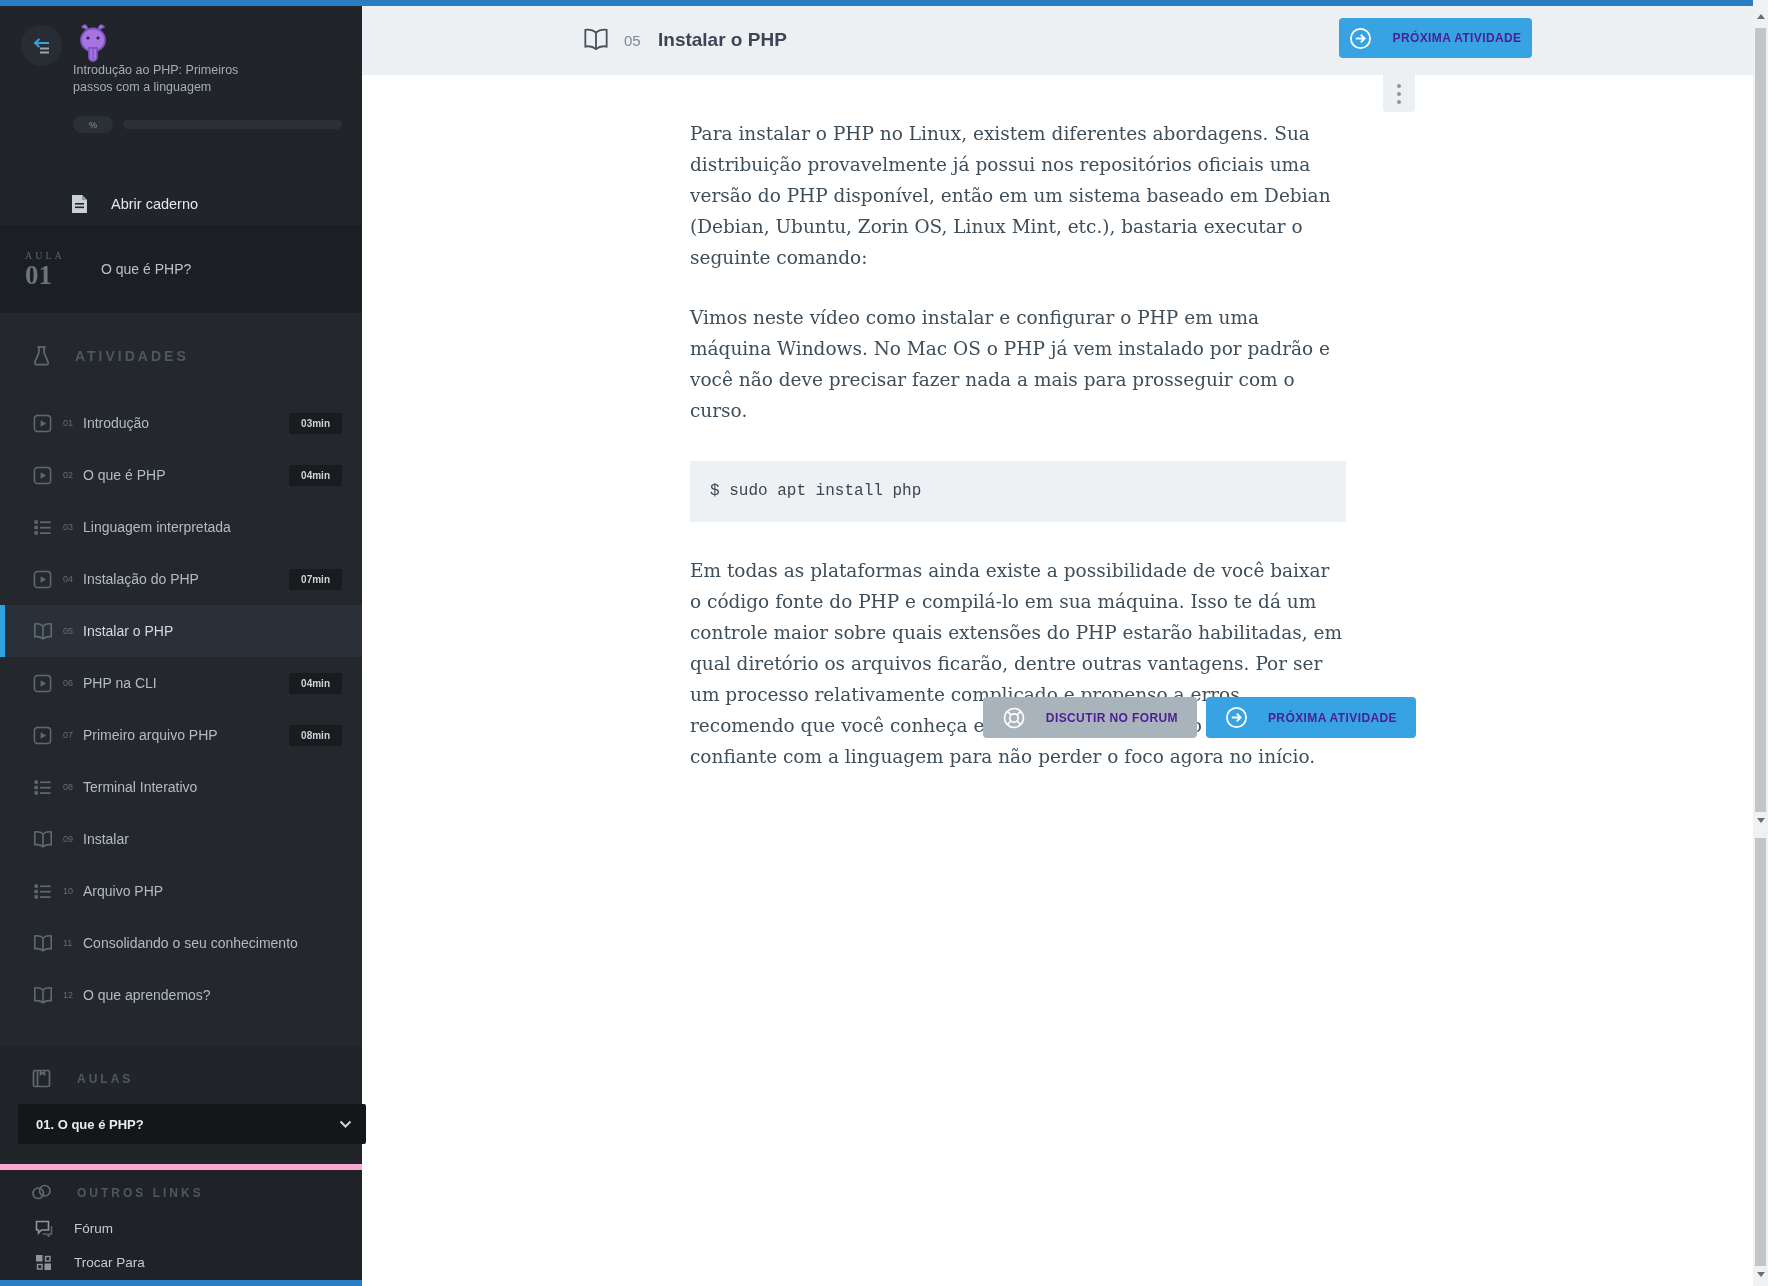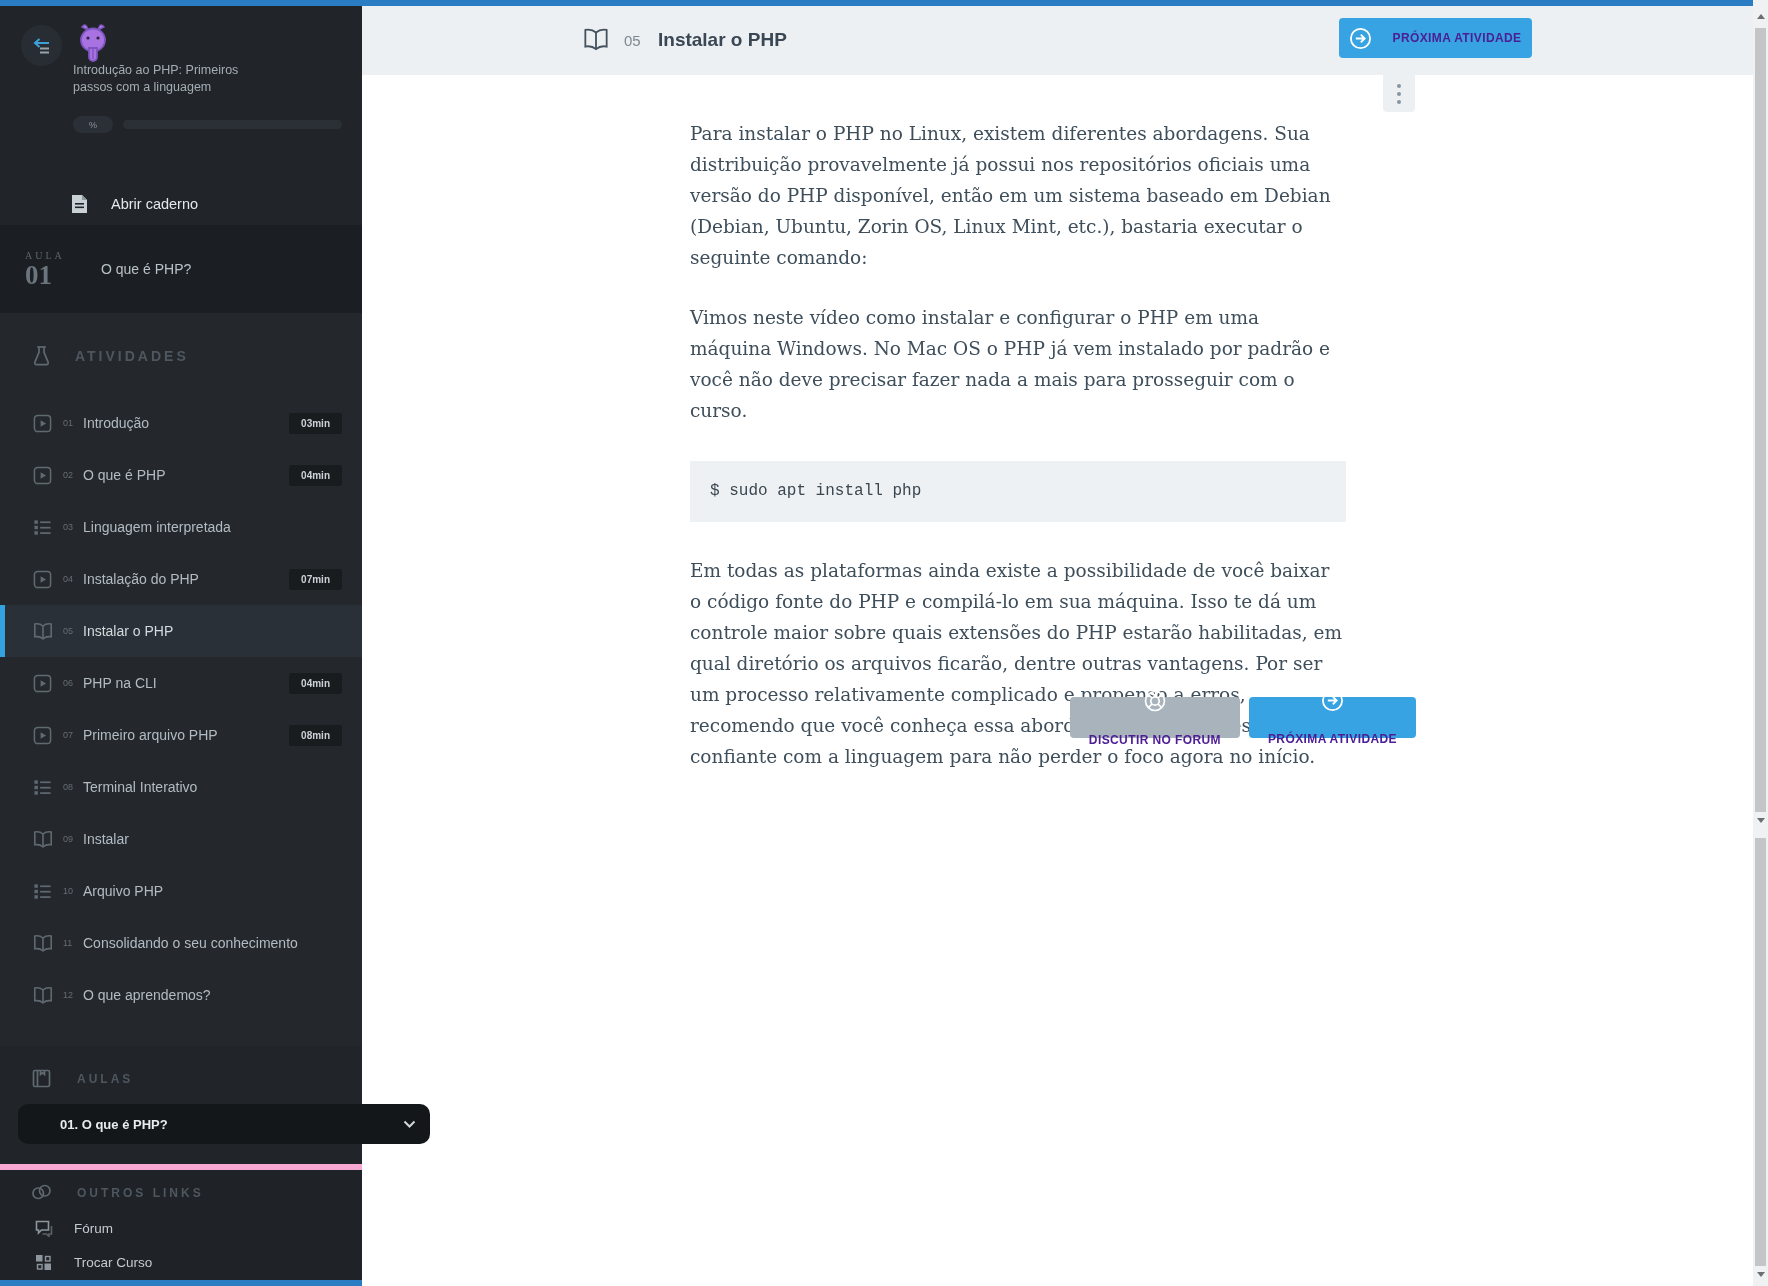--- a/index.html
+++ b/index.html
@@ -43,22 +43,22 @@
                        font-size:10px;font-weight:bold;padding:5px 12px;border-radius:2px;}
   .act-row .a-duration:empty{display:none;}
   .act-row.active{background:#2a3037;}
   .act-row.active::before{content:"";position:absolute;left:0;top:0;bottom:0;width:5px;background:#32a3e0;}
   .act-row.active .a-label{color:#d4dade;}
 
   .aulas-section{position:absolute;left:0;top:1040px;width:100%;height:118px;background:#212529;}
   .sec-header{display:flex;align-items:center;padding-left:31px;}
   .sec-header .hdr-label{margin-left:25px;font-size:12px;font-weight:bold;letter-spacing:3px;color:#4e575f;}
   .aulas-section .sec-header{margin-top:22px;}
-  .aula-select{position:absolute;left:18px;top:58px;width:388px;height:40px;background:#14171a;border-radius:10px;
-               display:flex;align-items:center;cursor:pointer;padding-left:24px;}
+  .aula-select{position:absolute;left:18px;top:58px;width:348px;height:40px;background:#14171a;border-radius:2px;
+               display:flex;align-items:center;cursor:pointer;}
   .aula-select .sel-value{margin-left:18px;font-size:13px;font-weight:bold;color:#e8ecef;}
   .aula-select .chev{margin-left:auto;margin-right:14px;color:#cfd5da;display:flex;}
 
   .outros-section{position:absolute;left:0;top:1158px;width:100%;height:122px;background:#1f2327;
                   border-top:6px solid #f9a8d4;}
   .outros-section .sec-header{margin-top:12px;}
   .side-link{display:flex;align-items:center;height:34px;cursor:pointer;}
   .side-link .l-icon{margin-left:35px;width:18px;color:#8d969d;display:flex;}
   .side-link .l-label{margin-left:21px;font-size:13.5px;color:#c3cad0;}
   .links-list{margin-top:8px;}
@@ -80,21 +80,21 @@
   .kebab-btn i{width:4px;height:4px;border-radius:50%;background:#8795a1;}
 
   .lesson-body{position:absolute;left:690px;top:118px;width:656px;
                font-family:"DejaVu Serif","Liberation Serif",serif;
                font-size:18.5px;line-height:31px;color:#3e4e5a;}
   .lesson-body p{margin:0 0 29px 0;}
   .codeblock{margin:35px 0 33px 0;background:#eef1f3;padding:21px 0 21px 20px;
              font-family:Liberation Mono, monospace;
              font-size:16px;color:#3a4650;line-height:19px;}
   .bottom-btns{position:absolute;left:690px;top:697px;width:726px;display:flex;justify-content:flex-end;gap:9px;}
-  .bottom-btns .btn{height:41px;padding:0 19px;flex-direction:column;}
+  .bottom-btns .btn{height:41px;padding:0 19px;}
 
   
   .sb-track{position:absolute;left:1753px;top:0;width:15px;height:1286px;background:#f0f1f2;}
   .sb-thumb{position:absolute;left:1755px;width:11px;background:#c3c5c6;}
   .sb-arrow{position:absolute;left:1757px;width:0;height:0;border-left:4px solid transparent;
             border-right:4px solid transparent;}
   .sb-up{top:14px;border-bottom:5px solid #6b6f72;}
   .sb-dn{border-top:5px solid #6b6f72;}
 
   svg{display:block;}
@@ -373,21 +373,21 @@
         </div>
         <div class="side-link">
           <span class="l-icon">
             <svg width="17" height="17" viewBox="0 0 17 17">
               <rect x="1" y="1" width="6.5" height="6.5" fill="currentColor"></rect>
               <rect x="10.5" y="2.5" width="4.5" height="4.5" fill="none" stroke="currentColor" stroke-width="1.4"></rect>
               <rect x="2.5" y="10.5" width="4.5" height="4.5" fill="none" stroke="currentColor" stroke-width="1.4"></rect>
               <rect x="9.5" y="9.5" width="6.5" height="6.5" fill="currentColor"></rect>
             </svg>
           </span>
-          <span class="l-label">Trocar Curso</span>
+          <span class="l-label">Trocar Para</span>
         </div>
       </div>
     </div>
 
   </div>
 
   <div class="content-header">
     <span class="ch-book">
       <svg width="26" height="24" viewBox="0 0 20 18" fill="none" stroke="#44525f" stroke-width="1.4">
         <path d="M10 4 C7.6 1.9 4.4 1.5 1.8 2 V14.8 C4.4 14.3 7.6 14.7 10 16.8 C12.4 14.7 15.6 14.3 18.2 14.8 V2 C15.6 1.5 12.4 1.9 10 4 Z"></path>

